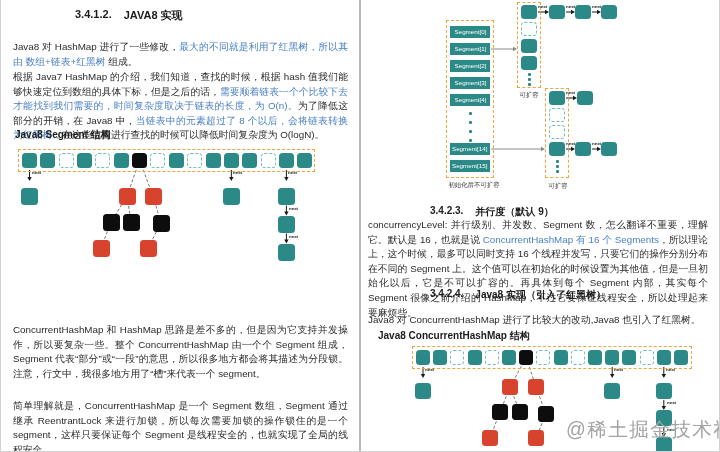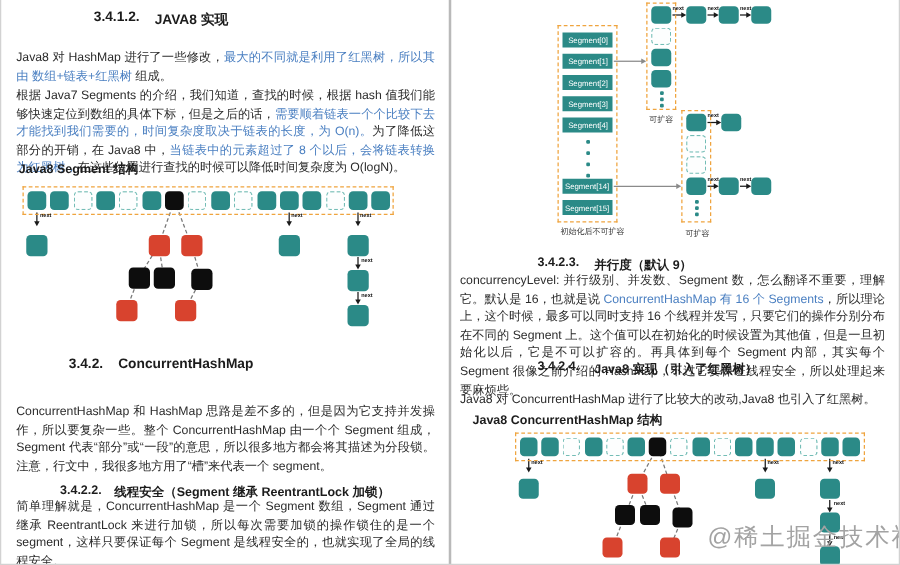--- a/index.html
+++ b/index.html
@@ -38,32 +38,24 @@
 <body>
 
 <div id="root" style="--teal: #2b8a87; --nblack: #0d0d0d; --nred: #d8432e; --orange: #efa43e; --emptyb: #74bdb6; --blue: #4a7fc1; --text: #2b2b2b; --divider: #b9b9b9; --frame: #d2d2d2; --wm: #a3a3a3;">
   <div id="divider"></div>
 
   <div class="h b11" style="left:75px;top:8px;">
     <span>3.4.1.2.</span>
     <span class="ht">JAVA8 实现</span>
   </div>
   <div class="para" style="left:13px;top:40px;width:335px;"><span class="c-black">Java8 对 HashMap 进行了一些修改，</span><span class="c-blue">最大的不同就是利用了红黑树，所以其由 数组+链表+红黑树 </span><span class="c-black">组成。</span></div>
-  <div class="para" style="left:13px;top:70px;width:335px;"><span class="c-black">根据 Java7 Segments 的介绍，我们知道，查找的时候，根据 hash 值我们能够快速定位到数组的具体下标，但是之后的话，</span><span class="c-blue">需要顺着链表一个个比较下去才能找到我们需要的，时间复杂度取决于链表的长度，为 O(n)。</span><span class="c-black">为了降低这部分的开销，在 Java8 中，</span><span class="c-blue">当链表中的元素超过了 8 个以后，会将链表转换为红黑树，</span><span class="c-black">在这些位置进行查找的时候可以降低时间复杂度为 O(logN)。</span></div>
+  <div class="para" style="left:13px;top:70px;width:335px;"><span class="c-black">根据 Java7 HashMap 的介绍，我们知道，查找的时候，根据 hash 值我们能够快速定位到数组的具体下标，但是之后的话，</span><span class="c-blue">需要顺着链表一个个比较下去才能找到我们需要的，时间复杂度取决于链表的长度，为 O(n)。</span><span class="c-black">为了降低这部分的开销，在 Java8 中，</span><span class="c-blue">当链表中的元素超过了 8 个以后，会将链表转换为红黑树，</span><span class="c-black">在这些位置进行查找的时候可以降低时间复杂度为 O(logN)。</span></div>
   <div class="figlabel" style="left:15px;top:128px;">Java8 Segment 结构</div>
 
-  <div class="h b11" style="left:55px;top:285px;">
-    <span>3.4.2.</span>
-    <span class="ht">ConcurrentHashMap</span>
-  </div>
   <div class="para" style="left:13px;top:323px;width:335px;"><span class="c-black">ConcurrentHashMap 和 HashMap 思路是差不多的，但是因为它支持并发操作，所以要复杂一些。整个 ConcurrentHashMap 由一个个 Segment 组成，Segment 代表“部分”或“一段”的意思，所以很多地方都会将其描述为分段锁。注意，行文中，我很多地方用了“槽”来代表一个 segment。</span></div>
-  <div class="h b10" style="left:48px;top:387px;">
-    <span>3.4.2.2.</span>
-    <span class="ht" style="margin-left:10px;">线程安全（Segment 继承 ReentrantLock 加锁）</span>
-  </div>
   <div class="para" style="left:13px;top:399px;width:335px;"><span class="c-black">简单理解就是，ConcurrentHashMap 是一个 Segment 数组，Segment 通过继承 ReentrantLock 来进行加锁，所以每次需要加锁的操作锁住的是一个 segment，这样只要保证每个 Segment 是线程安全的，也就实现了全局的线程安全。</span></div>
 
   <div class="h b10" style="left:430px;top:205px;text-align:right;">
     <span>3.4.2.3.</span>
     <span class="ht">并行度（默认 9）</span>
   </div>
   <div class="para" style="left:368px;top:218px;width:340px;"><span class="c-black">concurrencyLevel: 并行级别、并发数、Segment 数，怎么翻译不重要，理解它。默认是 16，也就是说 </span><span class="c-blue">ConcurrentHashMap 有 16 个 Segments</span><span class="c-black">，所以理论上，这个时候，最多可以同时支持 16 个线程并发写，只要它们的操作分别分布在不同的 Segment 上。这个值可以在初始化的时候设置为其他值，但是一旦初始化以后，它是不可以扩容的。再具体到每个 Segment 内部，其实每个 Segment 很像之前介绍的 HashMap，不过它要保证线程安全，所以处理起来要麻烦些。</span></div>
   <div class="h b10" style="left:430px;top:288px;">
     <span>3.4.2.4.</span>
     <span class="ht">Java8 实现（引入了红黑树）</span>

